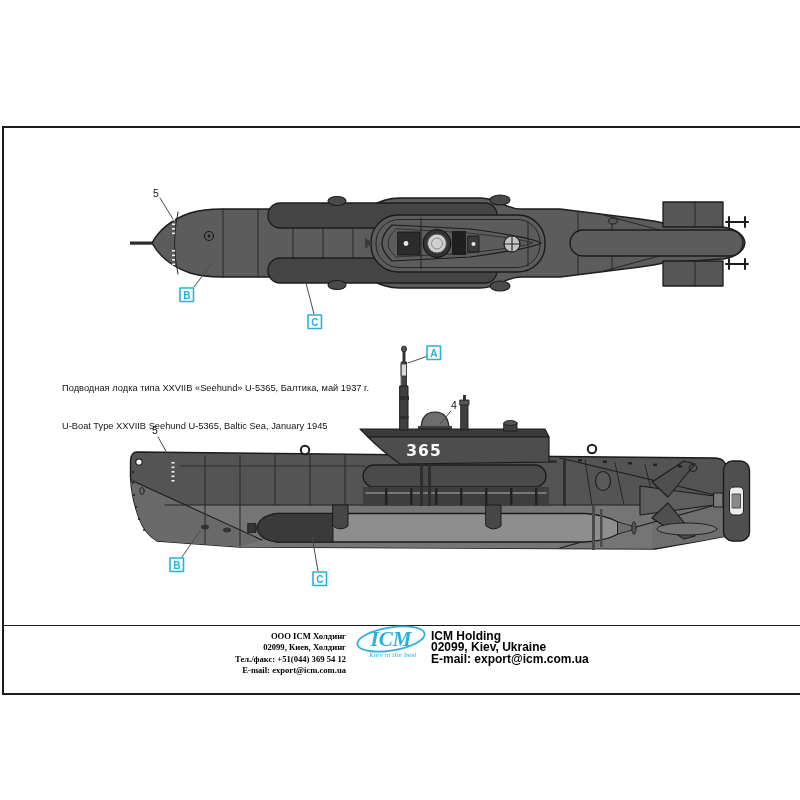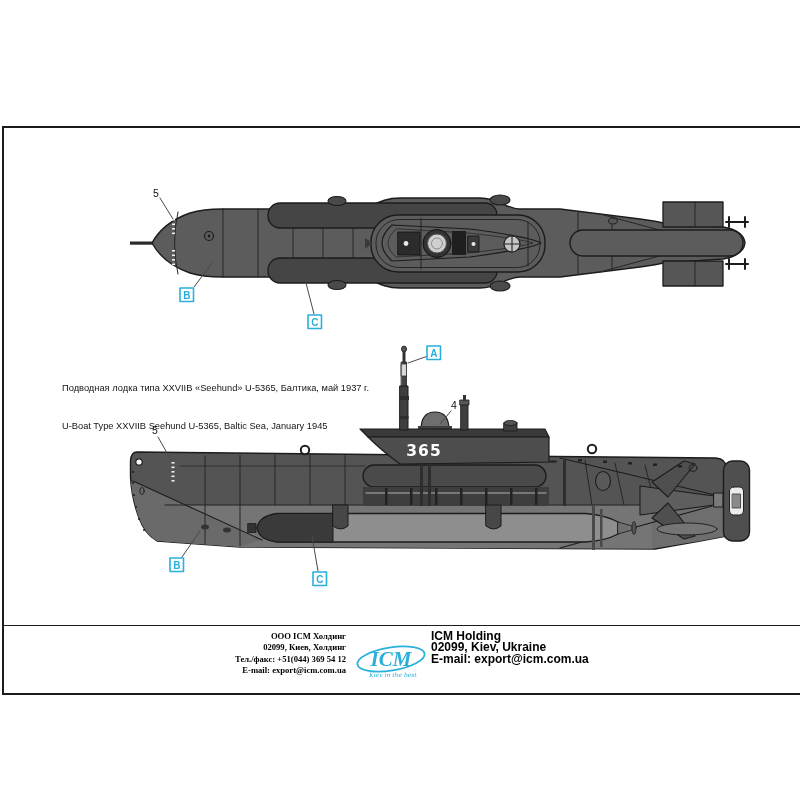--- a/index.html
+++ b/index.html
@@ -6,21 +6,21 @@
   #page{position:relative;width:800px;height:800px;background:#ffffff;overflow:hidden;
         font-family:"Liberation Sans","DejaVu Sans",sans-serif;}
   .hline{position:absolute;left:2px;width:798px;height:0;border-top:2px solid #1c1c1c;}
   .vline{position:absolute;width:0;border-left:2px solid #1c1c1c;}
   #caption{position:absolute;left:62px;top:356px;font-size:9.3px;line-height:12.8px;color:#141414;white-space:pre;}
   #drawings{position:absolute;left:0;top:0;}
   #footer-left{position:absolute;left:60px;top:631px;width:286px;text-align:right;
                font-size:8.6px;line-height:11.4px;font-weight:bold;color:#000;font-family:Liberation Serif, serif;}
   #footer-right{position:absolute;left:431px;top:631px;width:300px;text-align:left;
                 font-size:12px;line-height:11.4px;font-weight:bold;color:#000;}
-  #footer-logo{position:absolute;left:353px;top:638px;}
+  #footer-logo{position:absolute;left:353px;top:618px;}
 </style>
 </head>
 <body>
 
 <div id="page">
 
   <div class="hline" style="top:126px"></div>
   <div class="vline" style="left:2px;top:126px;height:568px"></div>
   <div class="hline" style="top:625px;border-top-width:1.5px"></div>
   <div class="hline" style="top:693px"></div>

